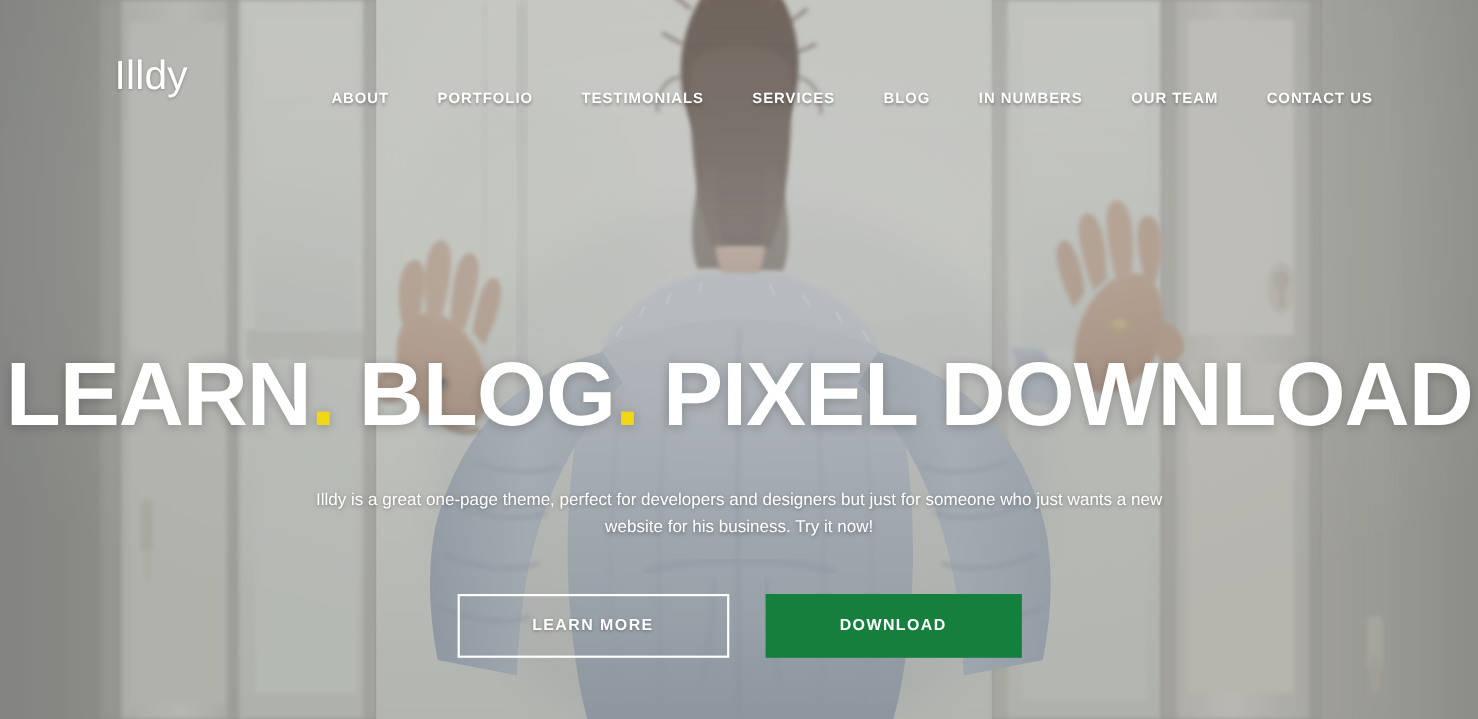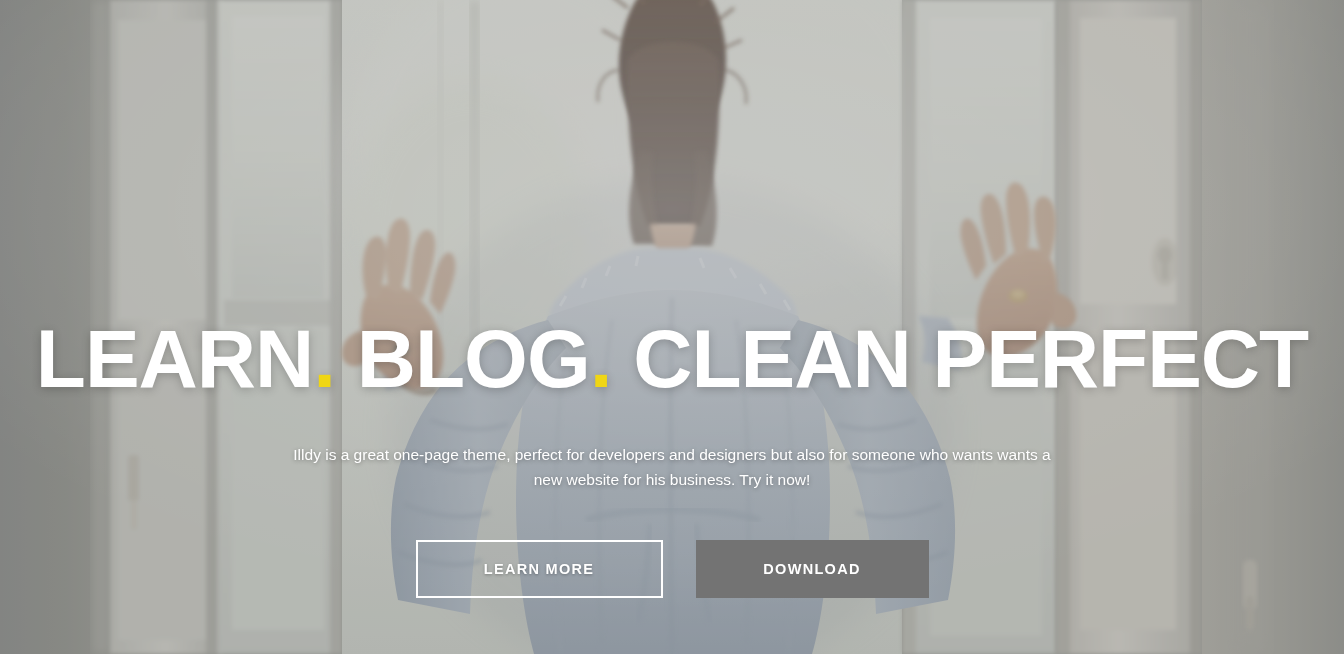--- a/index.html
+++ b/index.html
@@ -123,21 +123,21 @@
   #btn-learn-more {
     width:247px;
     border:2px solid #ffffff;
     background:transparent;
     color:#ffffff;
     text-shadow:0 1px 3px rgba(0,0,0,0.3);
   }
   #btn-download {
     width:233px;
     border:none;
-    background:#737373;
+    background:#15803d;
     color:#ffffff;
   }
 </style>
 </head>
 <body>
 
 <div id="hero">
 
   <svg id="hero-photo" viewBox="0 0 1344 654" preserveAspectRatio="xMidYMid slice">
     <defs>
@@ -371,25 +371,38 @@
         <ellipse cx="1018" cy="296" rx="10" ry="7" fill="#c6a872"></ellipse>
         <ellipse cx="1018" cy="294" rx="6" ry="4" fill="#d8bd8a"></ellipse>
       </g>
     </g>
 
     <rect x="0" y="0" width="1344" height="654" fill="url(#gGlow)"></rect>
   </svg>
 
   <div id="hero-overlay"></div>
 
+  <header id="site-header">
+    <div id="brand-logo">Illdy</div>
+    <nav id="primary-nav">
+      <a class="nav-link">ABOUT</a>
+      <a class="nav-link">PORTFOLIO</a>
+      <a class="nav-link">TESTIMONIALS</a>
+      <a class="nav-link">SERVICES</a>
+      <a class="nav-link">BLOG</a>
+      <a class="nav-link">IN NUMBERS</a>
+      <a class="nav-link">OUR TEAM</a>
+      <a class="nav-link">CONTACT US</a>
+    </nav>
+  </header>
 
   <div id="hero-content">
-    <h1 id="hero-title"><span>LEARN</span><span class="accent-dot">.</span><span> BLOG</span><span class="accent-dot">.</span><span> CLEAN PERFECT</span></h1>
-
-    <p id="hero-subtitle">Illdy is a great one-page theme, perfect for developers and designers but also for someone who wants wants a new website for his business. Try it now!</p>
+    <h1 id="hero-title"><span>LEARN</span><span class="accent-dot">.</span><span> BLOG</span><span class="accent-dot">.</span><span> PIXEL DOWNLOAD</span></h1>
+
+    <p id="hero-subtitle">Illdy is a great one-page theme, perfect for developers and designers but just for someone who just wants a new website for his business. Try it now!</p>
 
     <div id="hero-actions">
       <button class="hero-btn" id="btn-learn-more">LEARN MORE</button>
       <button class="hero-btn" id="btn-download">DOWNLOAD</button>
     </div>
   </div>
 
 </div>
 
 </body></html>

